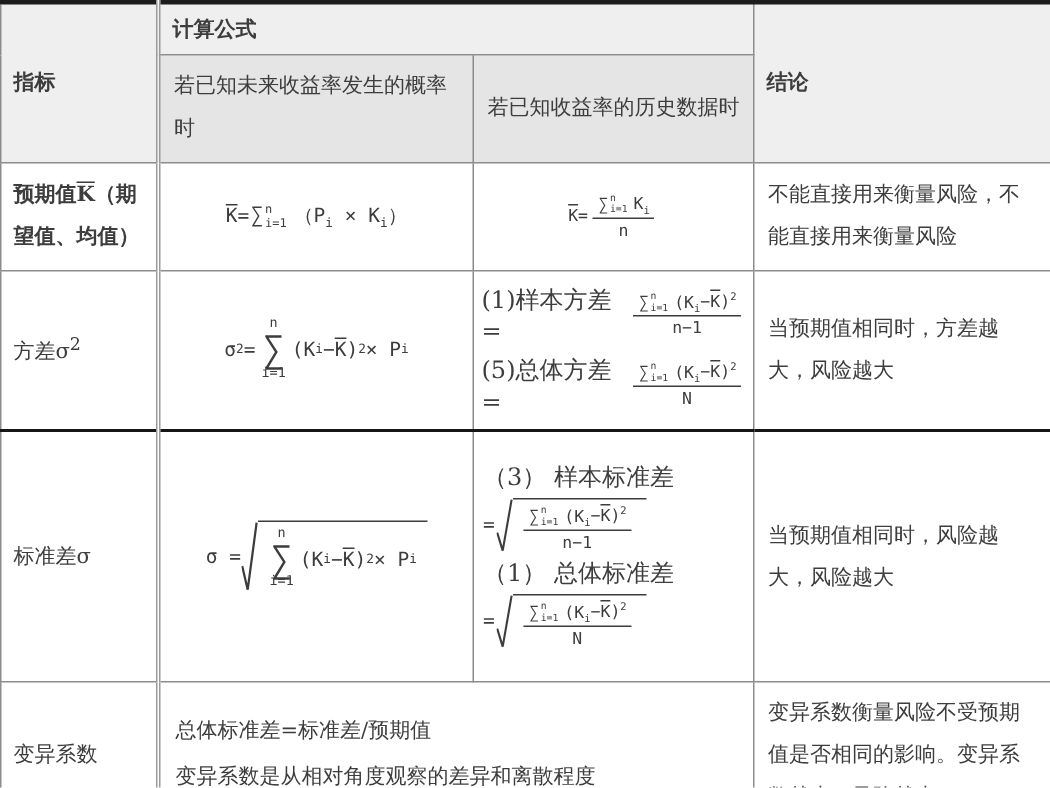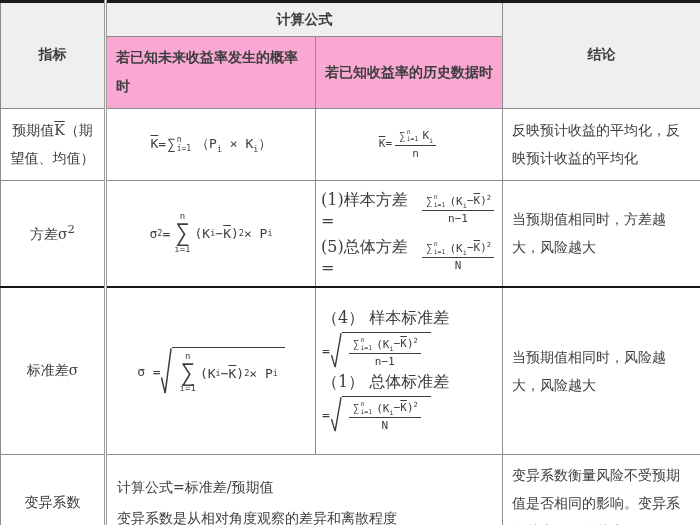--- a/index.html
+++ b/index.html
@@ -4,28 +4,28 @@
 <style>
   html,body{margin:0;padding:0;background:#ffffff;}
   .page{width:700px;height:525px;box-sizing:border-box;overflow:hidden;background:#fff;}
   table.tbl{
     border-collapse:collapse;table-layout:fixed;width:700px;
     font-family:"DejaVu Serif","Liberation Serif",serif;
     font-size:14px;color:#3d3d3d;background:#fff;
     border:1px solid #8c8c8c;border-top:3px solid #1c1c1c;border-bottom:3px solid #1c1c1c;
   }
   td{border:1px solid #8c8c8c;box-sizing:border-box;padding:4px 8px;vertical-align:middle;}
-  td.c1{border-right:3px double #9a9a9a;text-align:center;}
+  td.c1{border-right:3px double #9a9a9a;text-align:left;}
   tr.h1{height:35px;} tr.h2{height:64px;} tr.r1{height:72px;}
   tr.r2{height:86px;} tr.r3{height:168px;} tr.r4{height:95px;}
   tr.thickTop td{border-top:2px solid #161616;}
-  .hd{background:#efefef;font-weight:bold;text-align:center;}
-  .subhd{background:#f9a8d4;font-weight:bold;text-align:left;line-height:2.1;padding:6px 9px;}
+  .hd{background:#efefef;font-weight:bold;text-align:left;}
+  .subhd{background:#e5e5e5;font-weight:normal;text-align:left;line-height:2.1;padding:6px 9px;}
   .concl{text-align:left;line-height:2.0;padding:6px 9px;}
-  .ind{line-height:2.0;}
+  .ind{line-height:2.0;font-weight:bold;}
   
   .fm,.fm sub,.fm sup{font-family:"DejaVu Sans Mono","Liberation Mono",monospace;}
   .fm{font-size:13px;white-space:nowrap;}
   .fm sub,.fm sup{font-size:8.5px;line-height:0;}
   .ov{text-decoration:overline;}
   .ssum{display:inline-flex;align-items:center;vertical-align:middle;margin:0 1px;}
   .ssum .sg{font-size:14px;line-height:1;}
   .scr{display:inline-flex;flex-direction:column;justify-content:center;font-size:8px;line-height:1.15;margin-left:1px;text-align:left;}
   .bigsum{display:inline-flex;flex-direction:column;align-items:center;line-height:1;vertical-align:middle;margin:0 4px;}
   .bigsum .lim{font-size:9px;line-height:1.1;}
@@ -85,21 +85,21 @@
                 <span class="num"><span class="ssum">
                     <span class="sg">∑</span>
                     <span class="scr">
                       <span>n</span>
                       <span>i=1</span>
                     </span>
                   </span><span style="margin-left:3px">K</span><sub>i</sub></span>
                 <span class="den">n</span>
               </span></span>
     </td>
-    <td class="concl">反映预计收益的平均化，反映预计收益的平均化</td>
+    <td class="concl">不能直接用来衡量风险，不能直接用来衡量风险</td>
   </tr>
 
   <tr class="r2">
     <td class="c1"><span>方差σ</span><sup>2</sup></td>
     <td>
       <div class="cform fm">
               <span>σ</span>
               <sup>2</sup>
               <span> = </span>
               <span class="bigsum">
@@ -169,21 +169,21 @@
                   <span class="ov">K</span>
                   <span>)</span>
                   <sup>2</sup>
                   <span> × P</span>
                   <sub>i</sub>
                 </span>
               </span>
             </div>
     </td>
     <td style="padding:6px 6px">
-      <div class="itemlbl">（4） 样本标准差</div>
+      <div class="itemlbl">（3） 样本标准差</div>
       <div class="fline">
               <span class="fm" style="margin-right:1px">=</span>
               <span class="sqrt fm sm">
                 <svg class="rad" viewBox="0 0 12 40" preserveAspectRatio="none">
                   <path d="M0.5 25 L4.5 38 L11 1.2" fill="none" stroke="#3d3d3d" stroke-width="1.4" vector-effect="non-scaling-stroke"></path>
                 </svg>
                 <span class="radbody">
                   <span class="frac">
                     <span class="num"><span class="ssum">
                         <span class="sg">∑</span>
@@ -218,20 +218,20 @@
                 </span>
               </span>
             </div>
     </td>
     <td class="concl">当预期值相同时，风险越大，风险越大</td>
   </tr>
 
   <tr class="r4">
     <td class="c1">变异系数</td>
     <td colspan="2" class="lh2" style="padding:6px 10px">
-      <div>计算公式=标准差/预期值</div>
+      <div>总体标准差=标准差/预期值</div>
       <div>变异系数是从相对角度观察的差异和离散程度</div>
     </td>
     <td class="concl">变异系数衡量风险不受预期值是否相同的影响。变异系数越大，风险越大</td>
   </tr>
 </tbody>
     </table>
 </div>
 
 </body></html>

